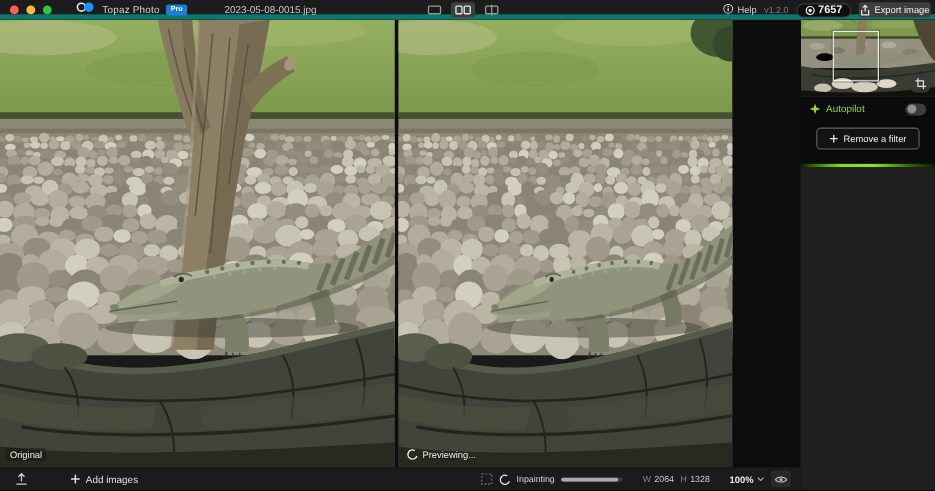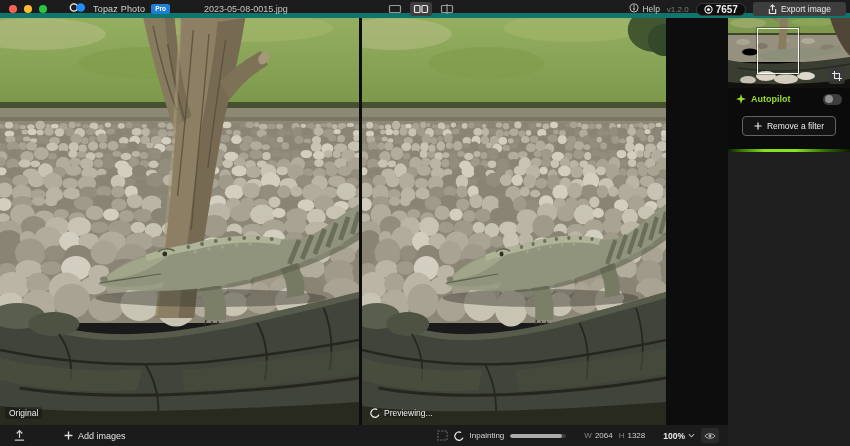--- a/index.html
+++ b/index.html
@@ -19,39 +19,39 @@
   .pro-badge{font-size:6.5px;font-weight:bold;color:#fff;background:#1d7ed8;border-radius:2px;padding:1.5px 4px;line-height:1;}
   .filename{font-size:9px;color:#c7c7c7;margin-left:28px;}
   .viewmodes{position:absolute;left:384px;top:2px;height:14px;display:flex;gap:4px;}
   .vm-btn{width:22px;height:14px;display:flex;align-items:center;justify-content:center;border-radius:3px;}
   .vm-btn.selected{background:#3f3f3f;}
   .topright{position:absolute;right:4px;top:0;height:18px;display:flex;align-items:center;gap:7px;}
   .help{display:flex;align-items:center;gap:3px;font-size:8.5px;color:#cfcfcf;text-align:center;}
   .version{font-size:8px;color:#7c7c7c;}
   .credits{display:flex;align-items:center;gap:3px;background:#0f0f0f;border:1px solid #3a3a3a;border-radius:8px;padding:1px 7px;height:13px;}
   .credits span{font-size:10px;color:#f0f0f0;font-weight:bold;}
-  .export-btn{display:flex;align-items:center;gap:4px;background:#3e3e3e;border-radius:3px;height:14px;padding:0 15px;}
+  .export-btn{display:flex;align-items:center;gap:4px;background:#3e3e3e;border-radius:3px;height:14px;padding:0 1px;}
   .export-btn span{font-size:8.5px;color:#ececec;}
 
   
   .panel{position:absolute;top:18px;height:407px;overflow:hidden;background:#1a1a1a;}
   .panel.left{left:0;width:359px;}
   .panel.right{left:362px;width:304px;}
   .scene{display:block;width:100%;height:100%;}
   .panel-label{position:absolute;left:5px;bottom:6px;font-size:8.5px;color:#ececec;background:rgba(15,15,15,.4);padding:1px 4px;border-radius:2px;}
   .preview-status{position:absolute;left:8px;bottom:7px;display:flex;align-items:center;gap:4px;font-size:8.5px;color:#f2f2f2;text-shadow:0 1px 2px rgba(0,0,0,.8);}
 
   
   .sidebar{position:absolute;left:728px;top:18px;width:122px;height:428px;background:#1f1f1f;display:flex;flex-direction:column;}
   .thumb{position:relative;width:122px;height:70px;background:#000;overflow:hidden;flex:0 0 auto;}
   .thumb svg{display:block;}
   .viewport-rect{position:absolute;left:29px;top:10px;width:42px;height:46px;border:1.5px solid rgba(252,252,252,.95);box-shadow:0 0 0 1px rgba(0,0,0,.3);}
   .crop-btn{position:absolute;right:5px;bottom:4px;width:17px;height:17px;background:rgba(56,56,56,.92);border-radius:4px;display:flex;align-items:center;justify-content:center;}
   .autopilot{height:22px;background:#0b0b0b;display:flex;align-items:center;padding:0 8px;gap:5px;flex:0 0 auto;}
-  .autopilot-label{color:#9bdc28;font-size:9px;font-weight:bold;}
+  .autopilot-label{color:#9bdc28;font-size:9px;font-weight:normal;}
   .toggle{margin-left:auto;width:19px;height:11px;background:#3d3d3d;border-radius:6px;position:relative;}
   .toggle .knob{position:absolute;left:1.5px;top:1.5px;width:8px;height:8px;border-radius:50%;background:#909090;}
   .select-filter-wrap{background:#0b0b0b;padding:6px 14px 13px;flex:0 0 auto;}
   .select-filter{width:94px;height:20px;border:1px solid #636363;border-radius:4px;background:#131313;color:#ededed;font-size:8.5px;display:flex;align-items:center;justify-content:center;gap:5px;}
   .progress-line{height:3px;background:linear-gradient(90deg,#0e2000 0%,#3f7a00 12%,#85df1d 30%,#8ae51e 55%,#356a00 80%,#0c1c00 100%);flex:0 0 auto;}
   .filter-row{height:22px;background:#0e0e0e;display:flex;align-items:center;padding:0 7px;gap:5px;flex:0 0 auto;}
   .filter-name{font-size:9px;color:#ececec;}
   .filter-version{font-size:9px;color:#2ecc40;font-weight:bold;}
   .filter-actions{margin-left:auto;display:flex;align-items:center;gap:8px;}
   .sidebar-rest{flex:1;background:#1f1f1f;}

